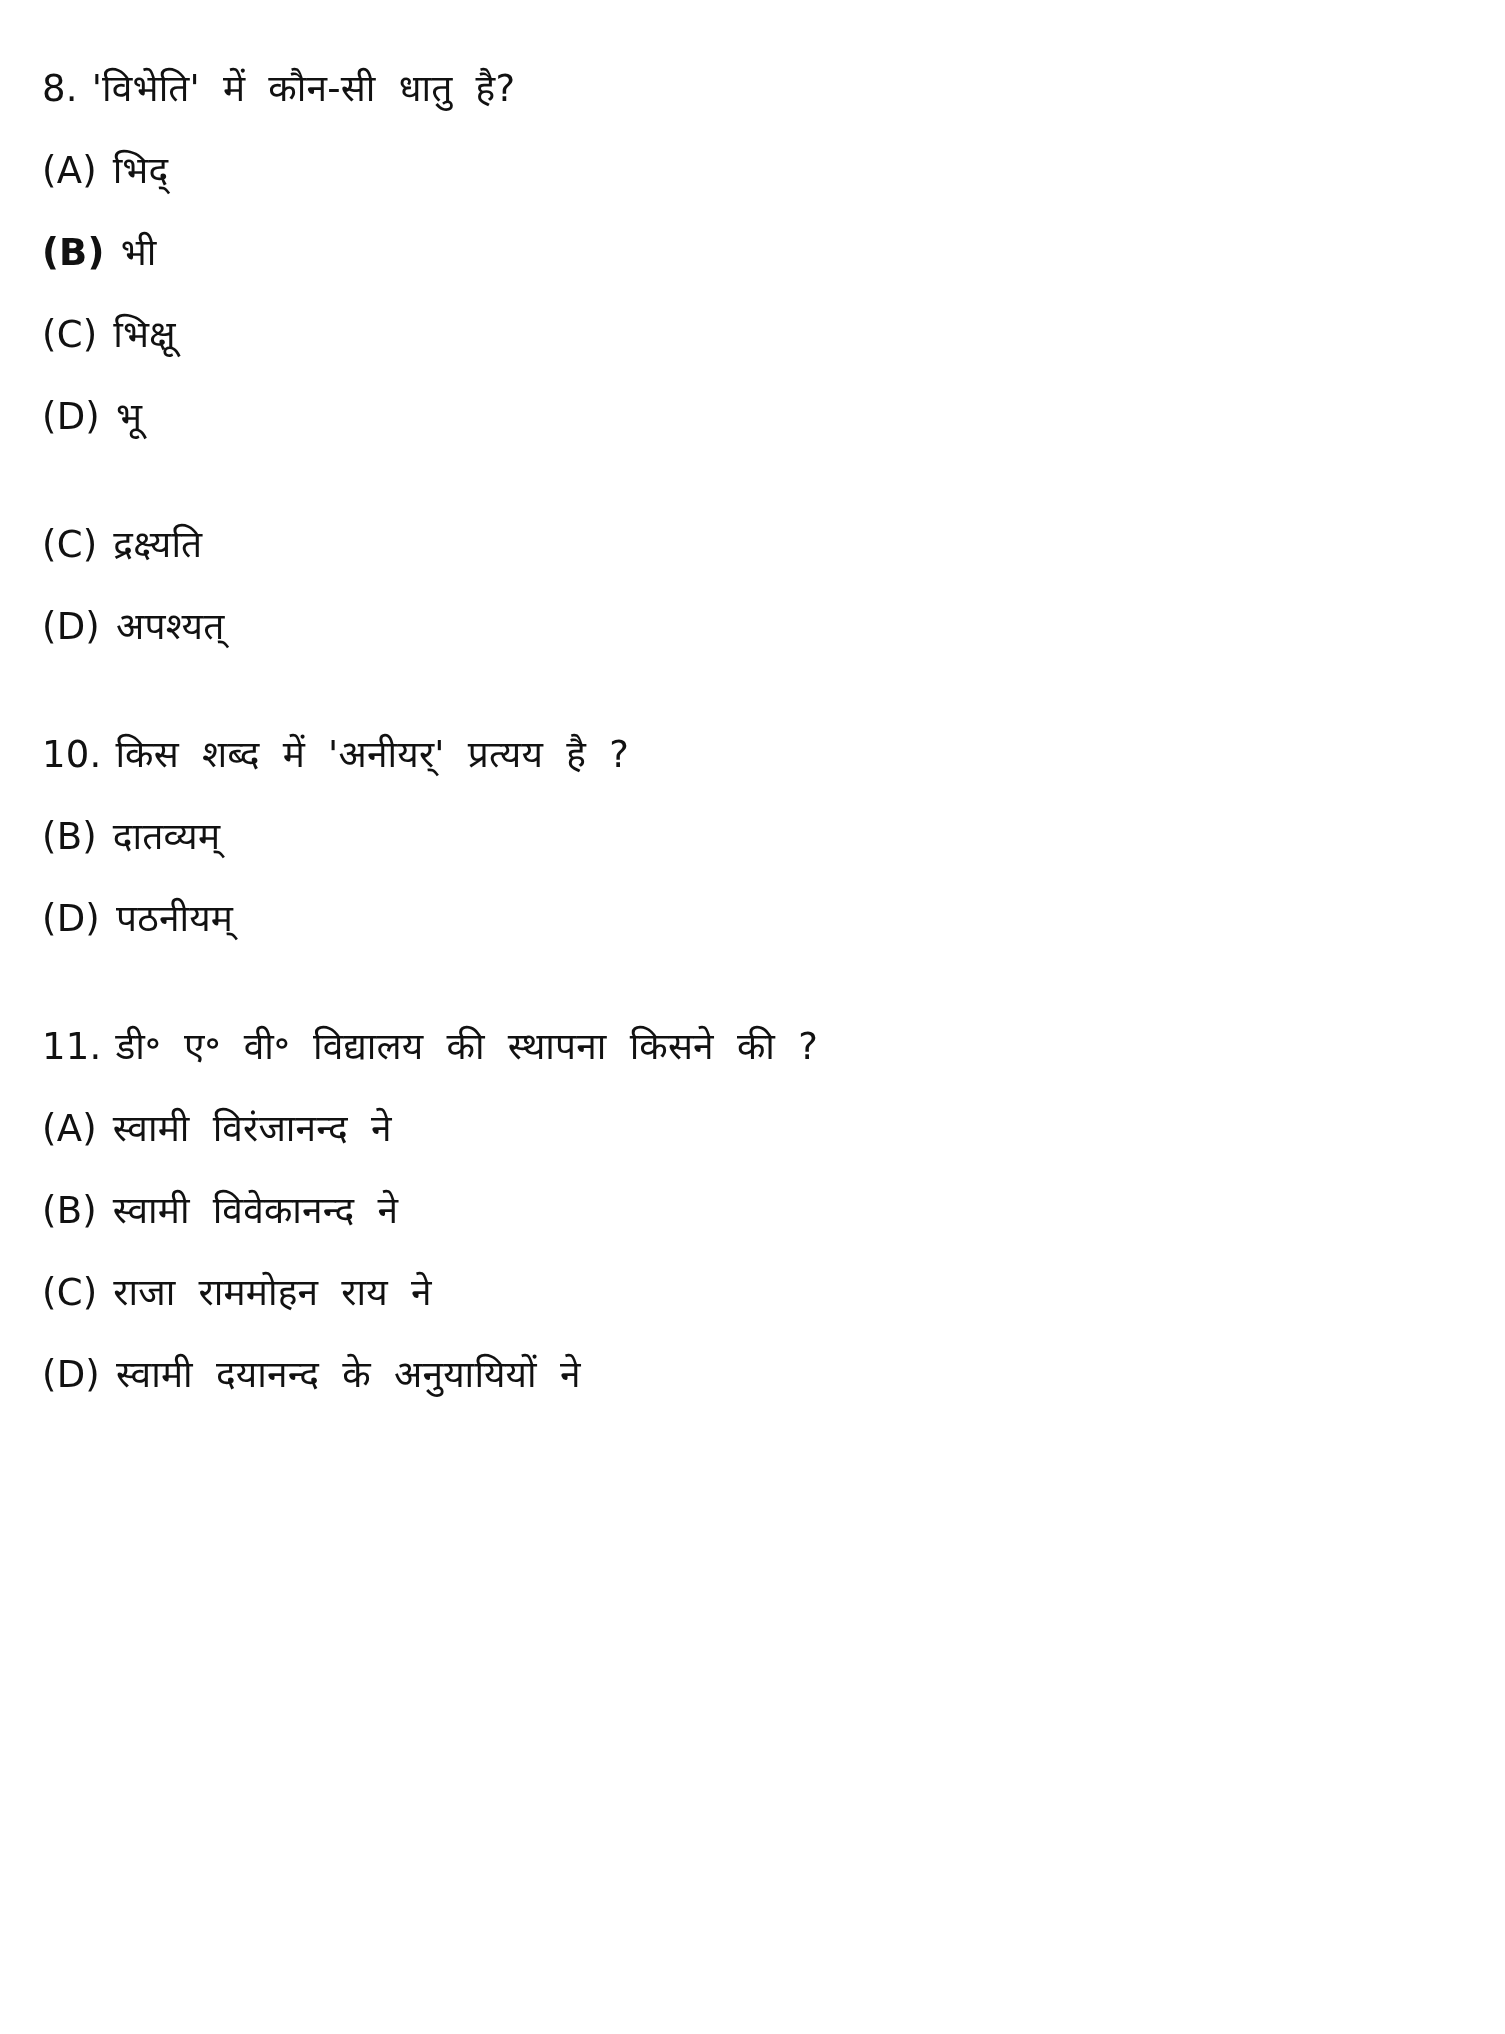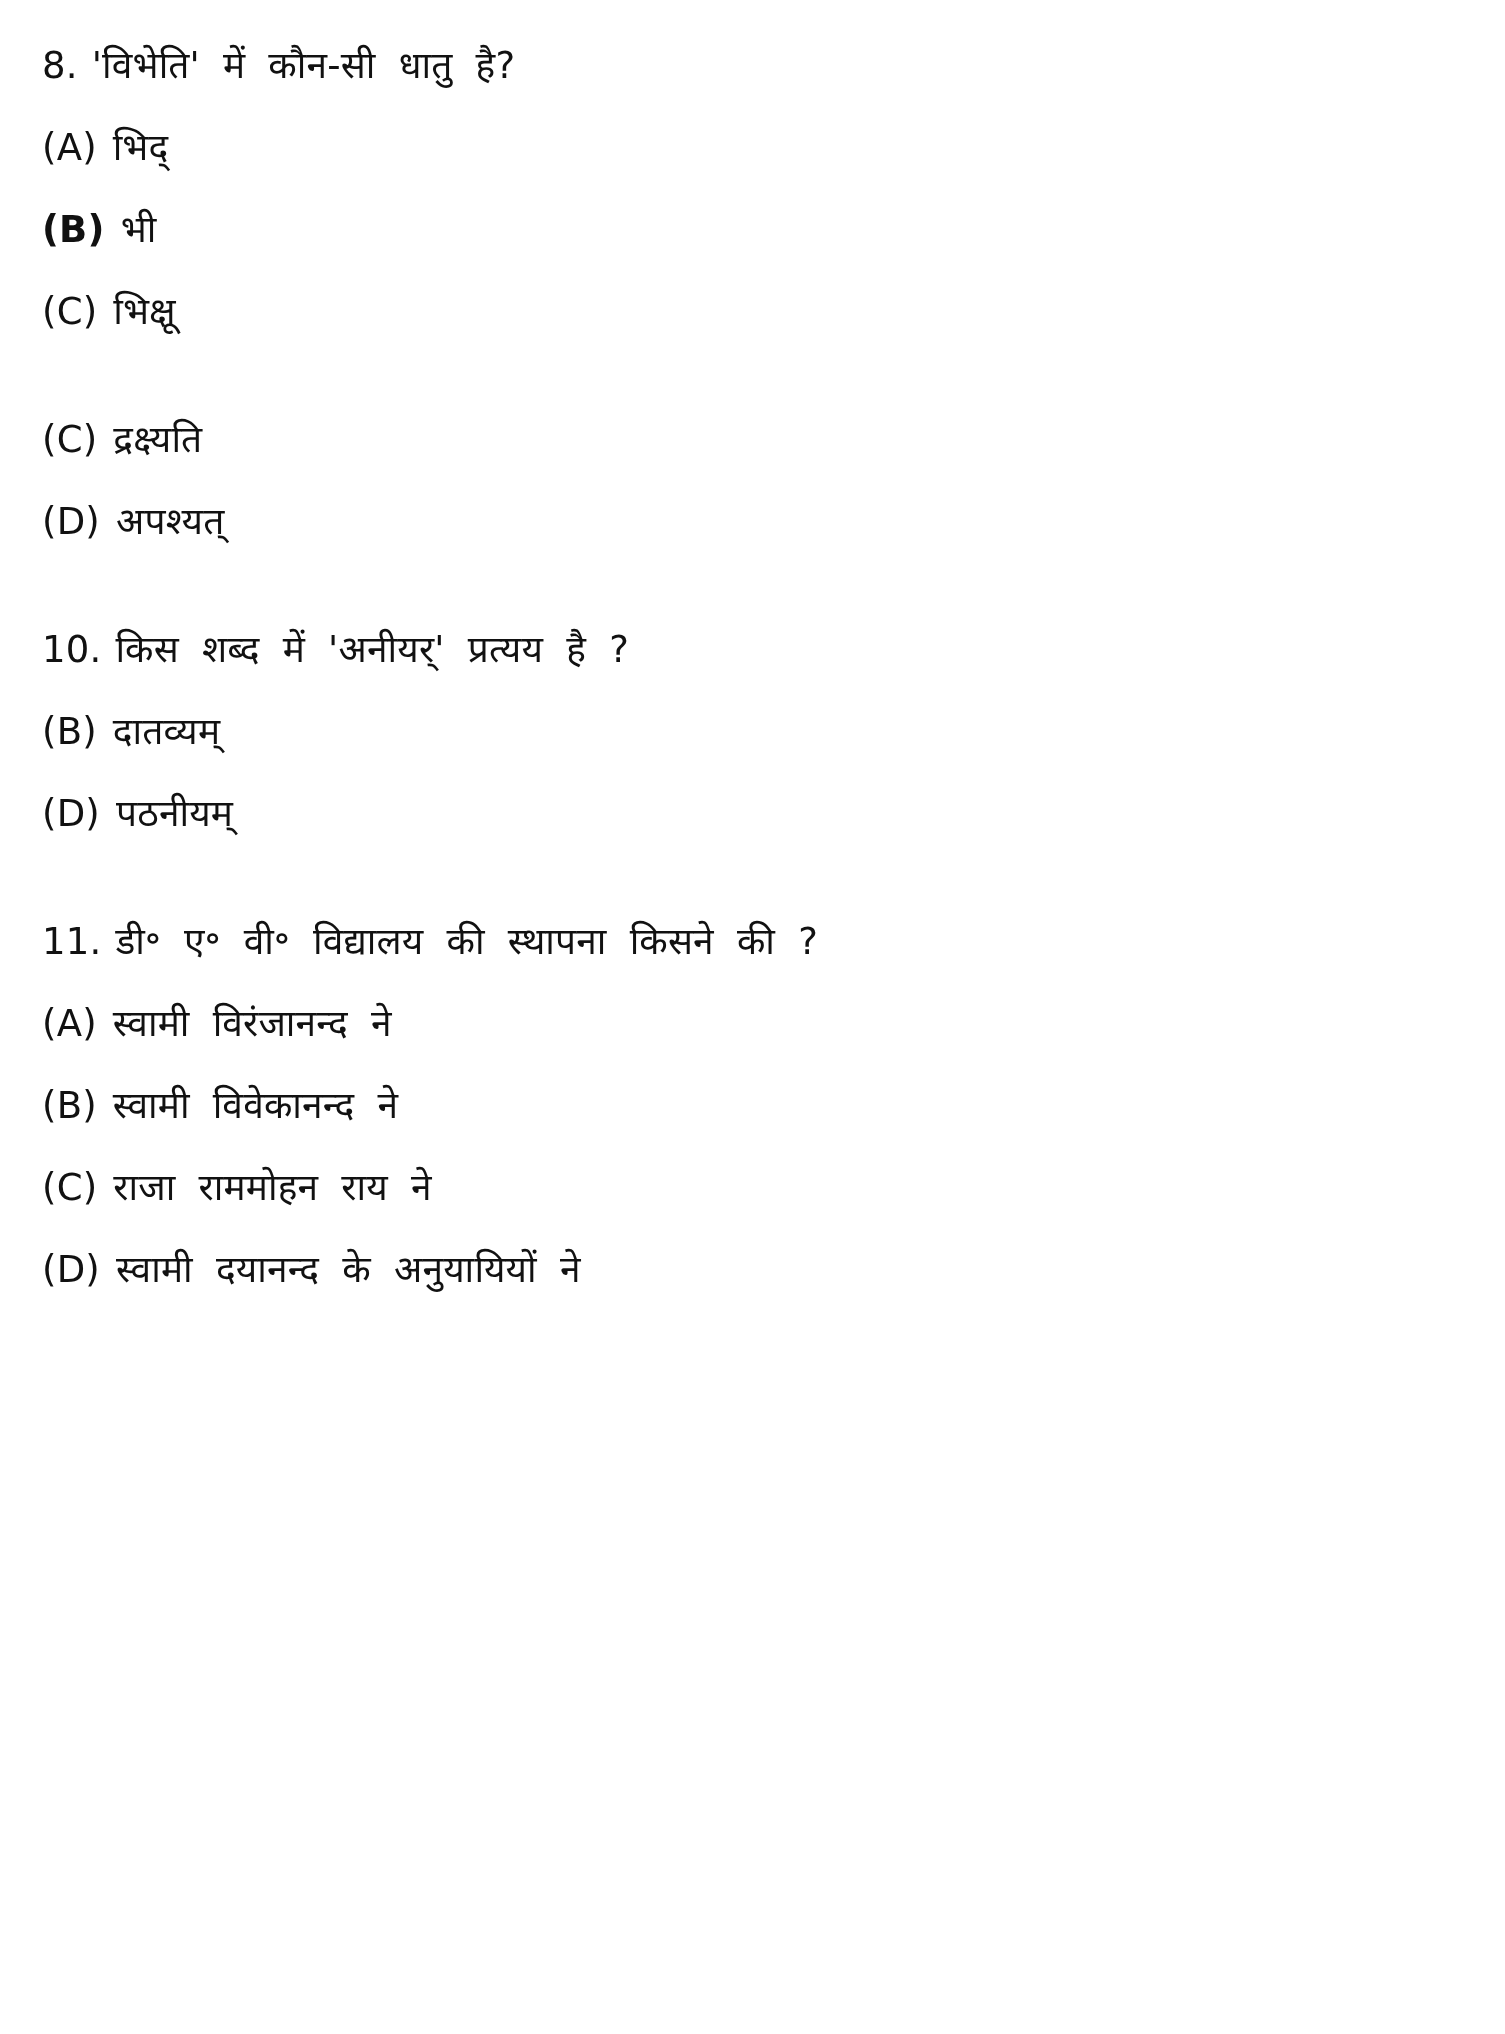--- a/index.html
+++ b/index.html
@@ -7,21 +7,21 @@
     background: #ffffff;
   }
   body {
     width: 1505px;
     height: 2034px;
     font-family: "DejaVu Sans", sans-serif;
     color: #111111;
     overflow: hidden;
   }
   .page {
-    padding: 38px 30px 0 42px;
+    padding: 61px 30px 0 42px;
   }
   .q-block {
     margin-bottom: 72px;
   }
   .line {
     font-size: 37px;
     line-height: 56px;
     margin-bottom: 26px;
     white-space: nowrap;
     word-spacing: 0.30em;
@@ -49,20 +49,23 @@
       <span class="q-num">8.</span><span>'विभेति' में कौन-सी धातु है?</span>
     </div>
     <div class="line opt-line">
       <span class="opt-label">(A)</span><span>भिद्</span>
     </div>
     <div class="line opt-line">
       <span class="opt-label bold-label">(B)</span><span>भी</span>
     </div>
     <div class="line opt-line">
       <span class="opt-label">(C)</span><span>भिक्षू</span>
+    </div>
+    <div class="line opt-line">
+      <span class="opt-label">(D)</span><span>भू</span>
     </div>
   </div>
 
   <div class="q-block">
     <div class="line opt-line">
       <span class="opt-label">(C)</span><span>द्रक्ष्यति</span>
     </div>
     <div class="line opt-line">
       <span class="opt-label">(D)</span><span>अपश्यत्</span>
     </div>

